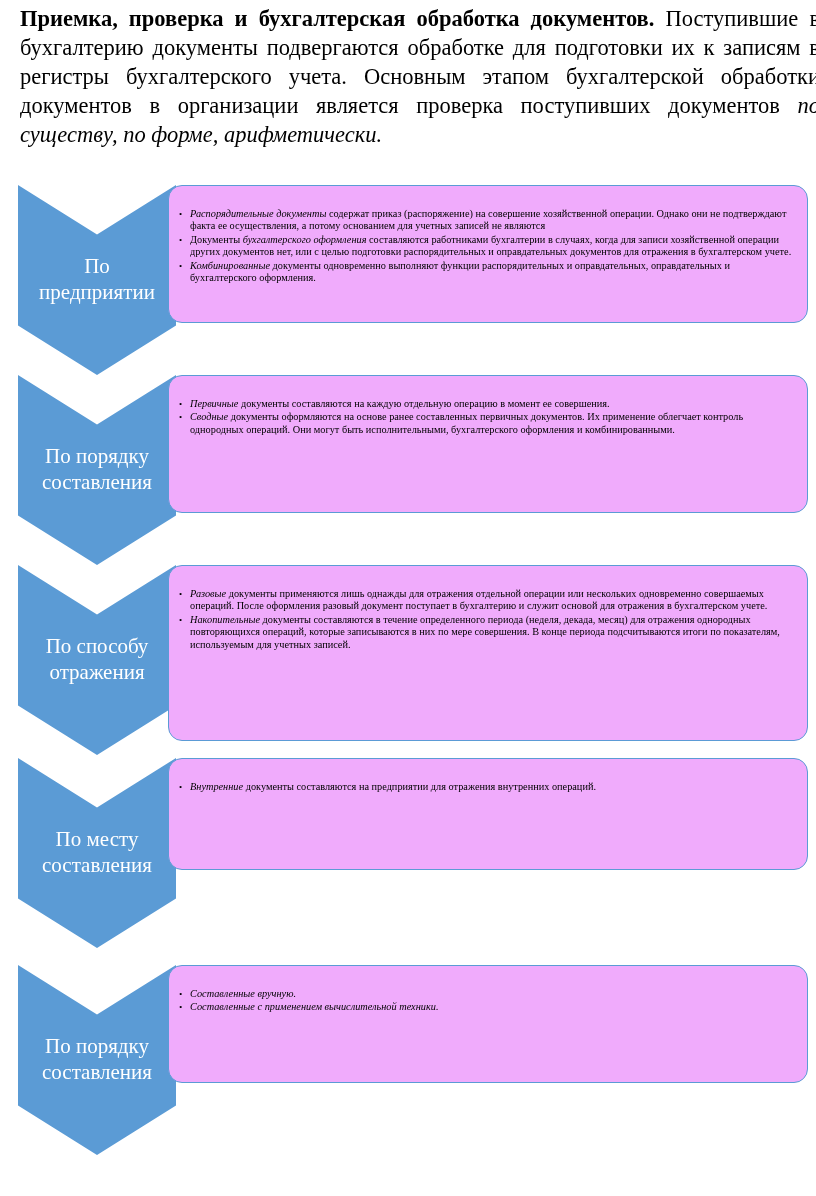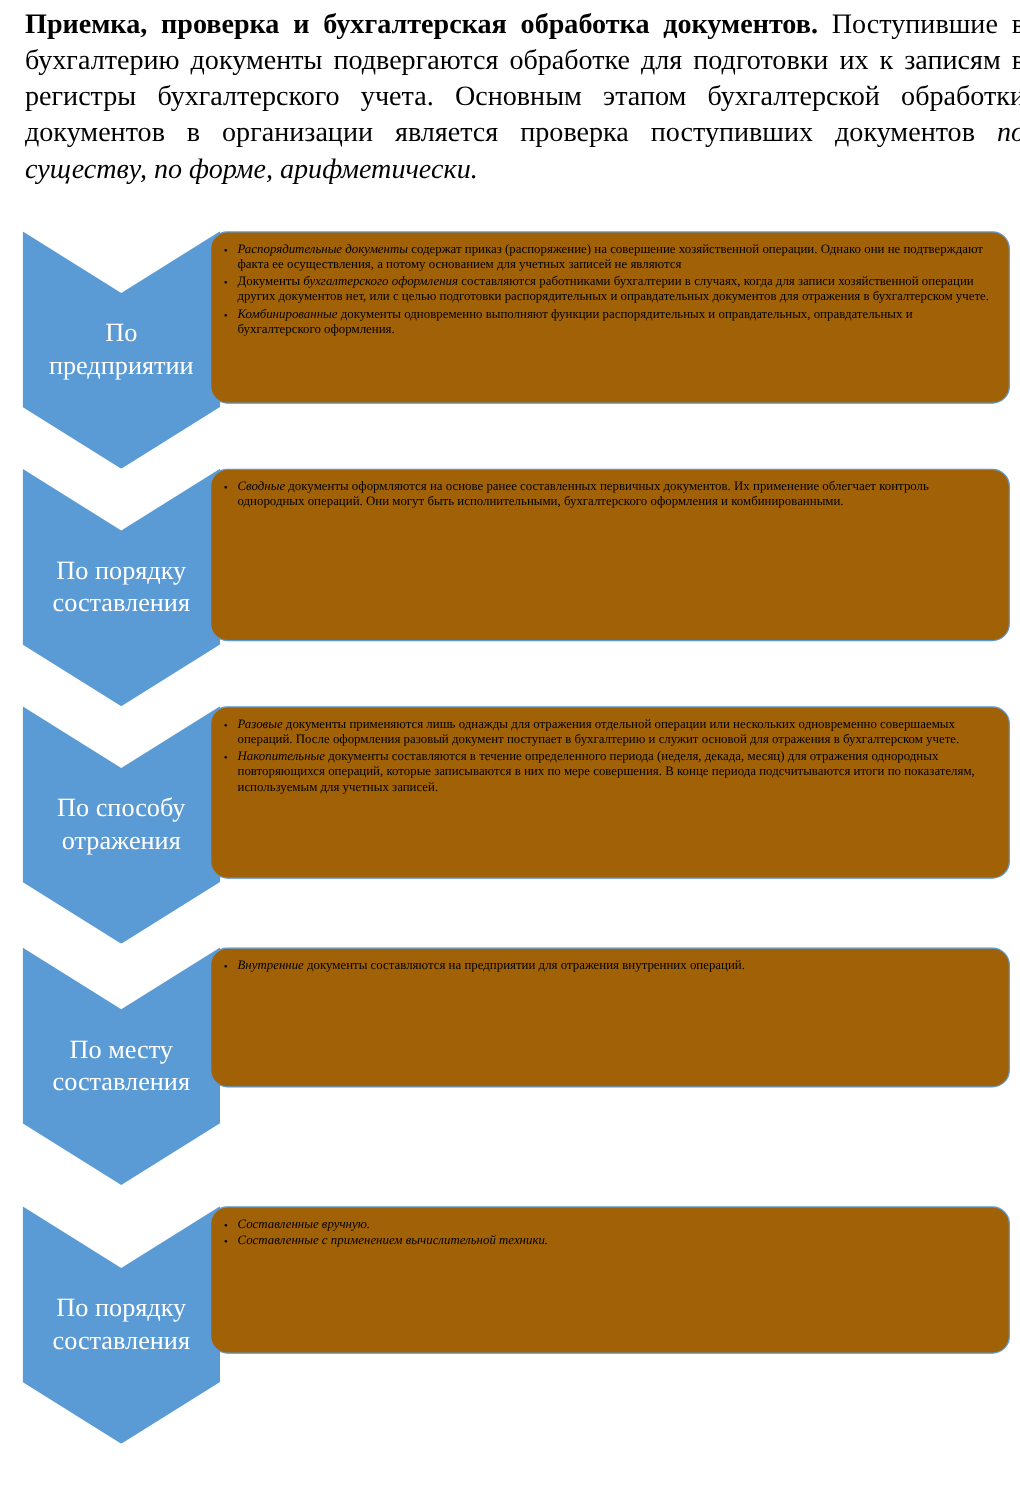--- a/index.html
+++ b/index.html
@@ -71,22 +71,22 @@
   }
 
   
   .panel {
     position: absolute;
     left: 168px;
     width: 640px;
     box-sizing: border-box;
     border: 1px solid #5B9BD5;
     border-radius: 14px;
-    background: #a16207;
-    padding: 8px 10px 7px 8px;
+    background: #f0abfc;
+    padding: 22px 10px 7px 8px;
   }
   ul.bullets {
     list-style: none;
     margin: 0;
     padding: 0;
   }
   ul.bullets > li {
     position: relative;
     padding-left: 13px;
     margin: 0 0 1px 0;
@@ -112,21 +112,21 @@
   }
 
   
   #sec-0 { top: 185px; }
   #sec-0 .panel { top: 0px; height: 138px; }
 
   #sec-1 { top: 375px; }
   #sec-1 .panel { top: 0px; height: 138px; }
 
   #sec-2 { top: 565px; }
-  #sec-2 .panel { top: 0px; height: 138px; }
+  #sec-2 .panel { top: 0px; height: 176px; }
 
   #sec-3 { top: 758px; }
   #sec-3 .panel { top: 0px; height: 112px; }
 
   #sec-4 { top: 965px; }
   #sec-4 .panel { top: 0px; height: 118px; }
 </style>
 </head>
 <body>
 
@@ -150,20 +150,21 @@
 </div>
 
 <div class="section" id="sec-1">
   <div class="chevron"></div>
   <div class="chevron-label">
     <span>По порядку</span>
     <span>составления</span>
   </div>
   <div class="panel">
     <ul class="bullets">
+      <li><span class="ital">Первичные</span><span> документы составляются на каждую отдельную операцию в момент ее совершения.</span></li>
       <li><span class="ital">Сводные</span><span> документы оформляются на основе ранее составленных первичных документов. Их применение облегчает контроль однородных операций. Они могут быть исполнительными, бухгалтерского оформления и комбинированными.</span></li>
     </ul>
   </div>
 </div>
 
 <div class="section" id="sec-2">
   <div class="chevron"></div>
   <div class="chevron-label">
     <span>По способу</span>
     <span>отражения</span>

